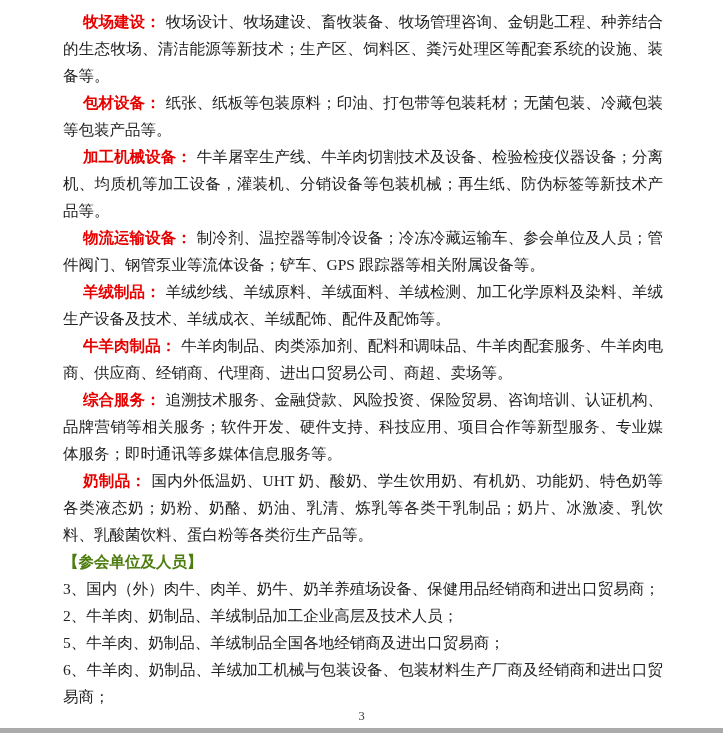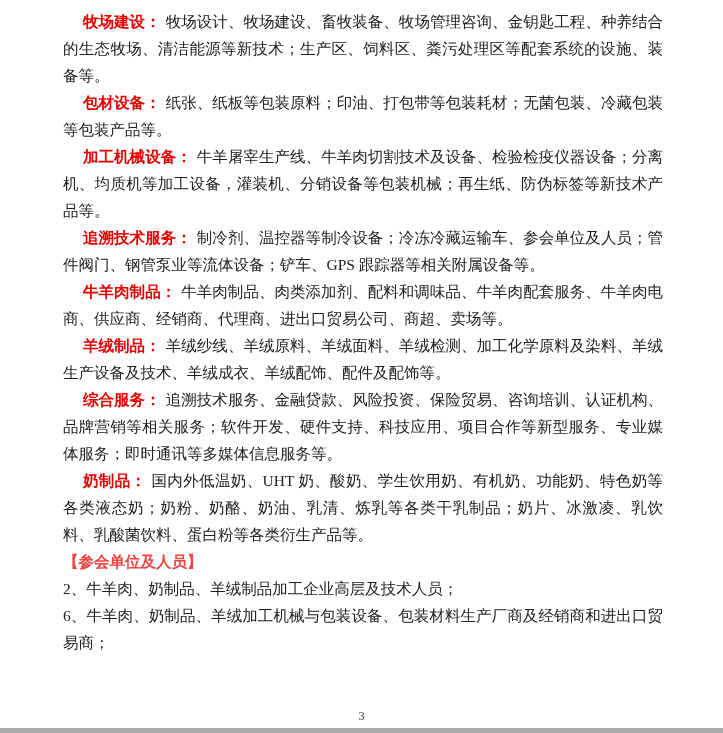--- a/index.html
+++ b/index.html
@@ -25,21 +25,21 @@
     margin: 0;
     padding: 0;
   }
   .section-label {
     color: #e60000;
     font-weight: bold;
     margin-right: 5px;
     padding-left: 20px;
   }
   .red-heading {
-    color: #ef4444;
+    color: #4d7c0f;
     font-weight: bold;
     text-align: left;
   }
   .page-number {
     position: absolute;
     left: 0;
     right: 0;
     bottom: 10px;
     text-align: center;
     font-size: 12.5px;
@@ -59,31 +59,33 @@
 <body>
 
 <div class="page-content">
 
   <p class="para"><span class="section-label">牧场建设：</span><span>牧场设计、牧场建设、畜牧装备、牧场管理咨询、金钥匙工程、种养结合的生态牧场、清洁能源等新技术；生产区、饲料区、粪污处理区等配套系统的设施、装备等。</span></p>
 
   <p class="para"><span class="section-label">包材设备：</span><span>纸张、纸板等包装原料；印油、打包带等包装耗材；无菌包装、冷藏包装等包装产品等。</span></p>
 
   <p class="para"><span class="section-label">加工机械设备：</span><span>牛羊屠宰生产线、牛羊肉切割技术及设备、检验检疫仪器设备；分离机、均质机等加工设备，灌装机、分销设备等包装机械；再生纸、防伪标签等新技术产品等。</span></p>
 
-  <p class="para"><span class="section-label">追溯技术服务：</span><span>制冷剂、温控器等制冷设备；冷冻冷藏运输车、参会单位及人员；管件阀门、钢管泵业等流体设备；铲车、GPS 跟踪器等相关附属设备等。</span></p>
+  <p class="para"><span class="section-label">物流运输设备：</span><span>制冷剂、温控器等制冷设备；冷冻冷藏运输车、参会单位及人员；管件阀门、钢管泵业等流体设备；铲车、GPS 跟踪器等相关附属设备等。</span></p>
+
+  <p class="para"><span class="section-label">羊绒制品：</span><span>羊绒纱线、羊绒原料、羊绒面料、羊绒检测、加工化学原料及染料、羊绒生产设备及技术、羊绒成衣、羊绒配饰、配件及配饰等。</span></p>
 
   <p class="para"><span class="section-label">牛羊肉制品：</span><span>牛羊肉制品、肉类添加剂、配料和调味品、牛羊肉配套服务、牛羊肉电商、供应商、经销商、代理商、进出口贸易公司、商超、卖场等。</span></p>
-
-  <p class="para"><span class="section-label">羊绒制品：</span><span>羊绒纱线、羊绒原料、羊绒面料、羊绒检测、加工化学原料及染料、羊绒生产设备及技术、羊绒成衣、羊绒配饰、配件及配饰等。</span></p>
 
   <p class="para"><span class="section-label">综合服务：</span><span>追溯技术服务、金融贷款、风险投资、保险贸易、咨询培训、认证机构、品牌营销等相关服务；软件开发、硬件支持、科技应用、项目合作等新型服务、专业媒体服务；即时通讯等多媒体信息服务等。</span></p>
 
   <p class="para"><span class="section-label">奶制品：</span><span>国内外低温奶、UHT 奶、酸奶、学生饮用奶、有机奶、功能奶、特色奶等各类液态奶；奶粉、奶酪、奶油、乳清、炼乳等各类干乳制品；奶片、冰激凌、乳饮料、乳酸菌饮料、蛋白粉等各类衍生产品等。</span></p>
 
   <p class="para red-heading">【参会单位及人员】</p>
 
+  <p class="para">3、国内（外）肉牛、肉羊、奶牛、奶羊养殖场设备、保健用品经销商和进出口贸易商；</p>
   <p class="para">2、牛羊肉、奶制品、羊绒制品加工企业高层及技术人员；</p>
+  <p class="para">5、牛羊肉、奶制品、羊绒制品全国各地经销商及进出口贸易商；</p>
   <p class="para">6、牛羊肉、奶制品、羊绒加工机械与包装设备、包装材料生产厂商及经销商和进出口贸易商；</p>
 
 </div>
 
 <div class="page-number">3</div>
 <div class="bottom-edge"></div>
 
 </body></html>

